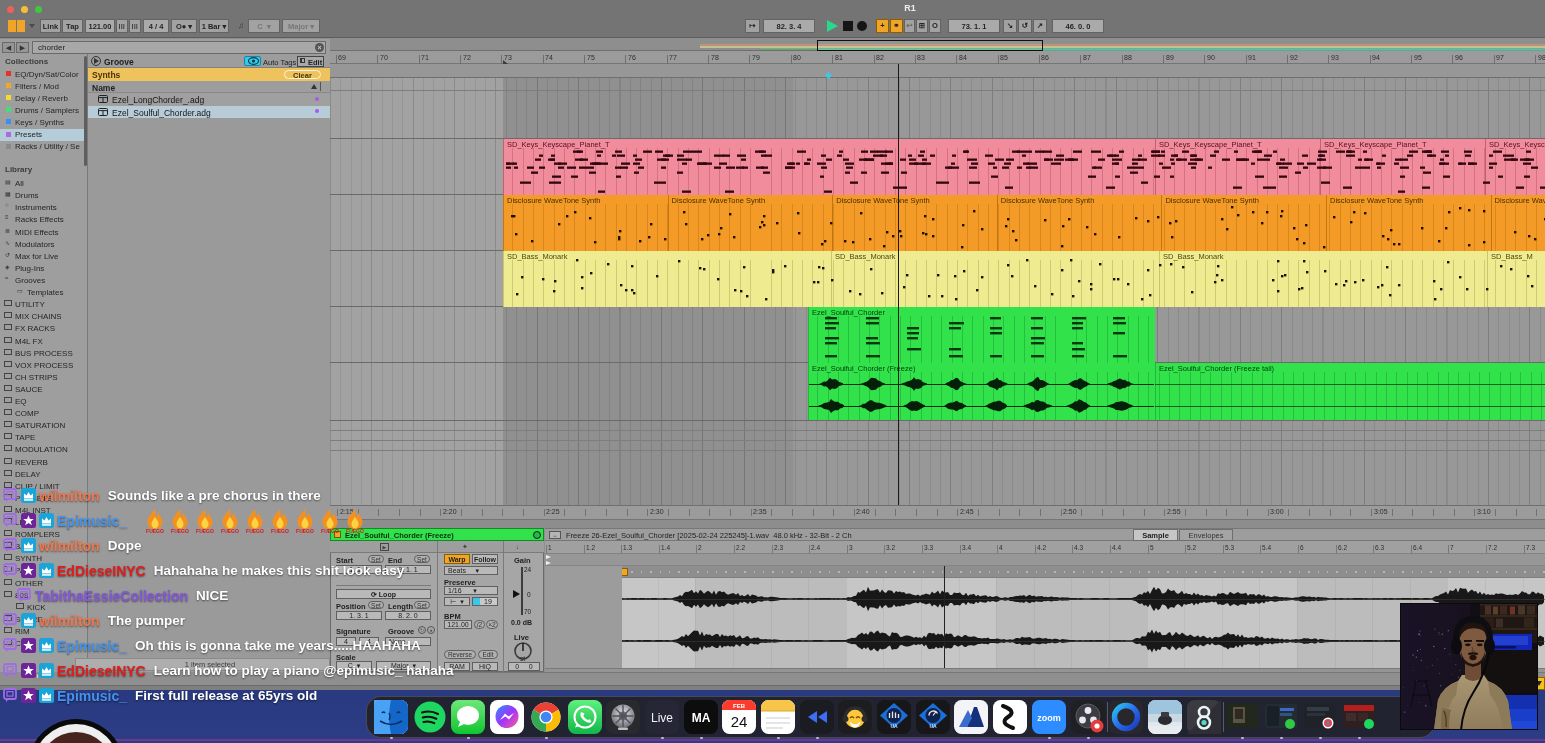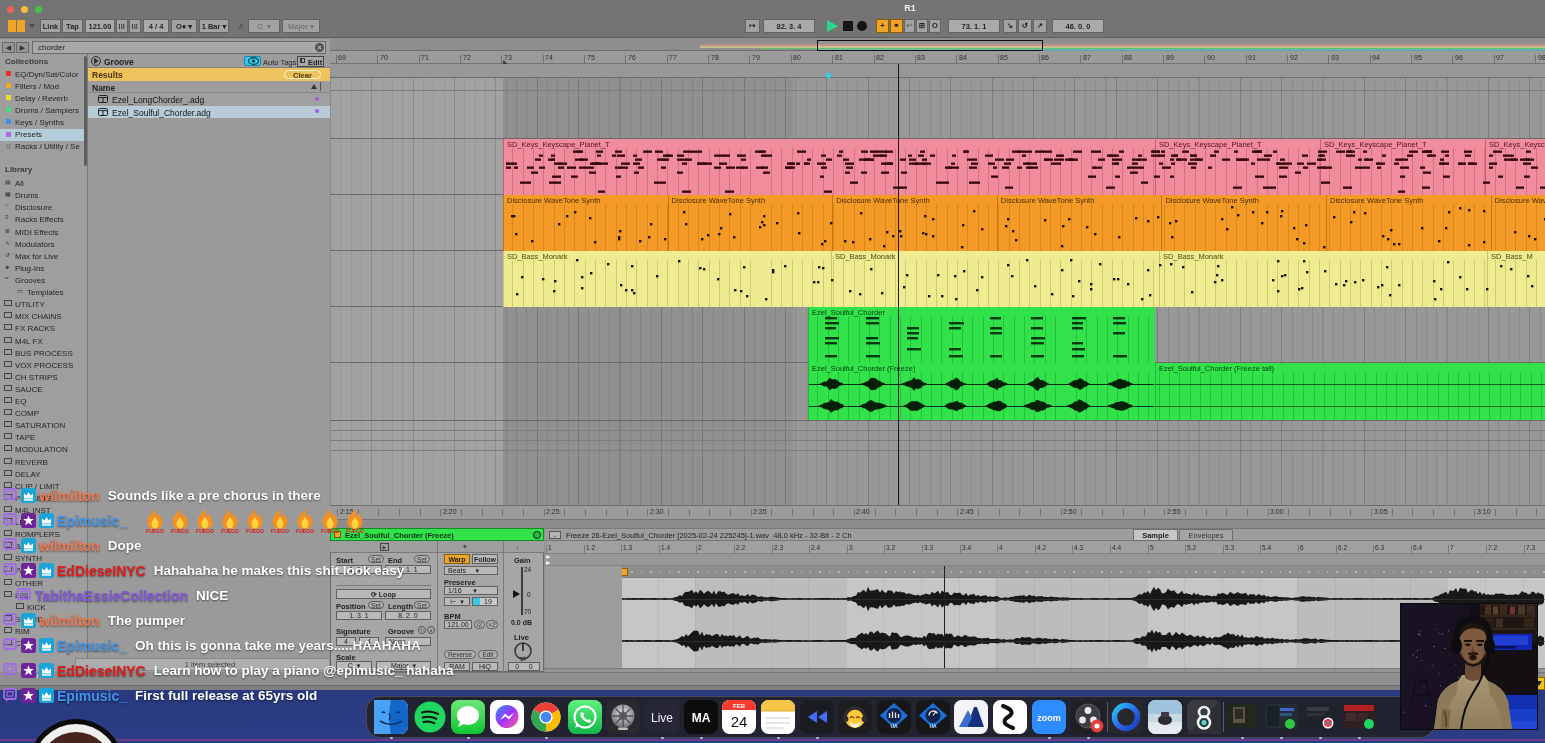--- a/index.html
+++ b/index.html
@@ -105,21 +105,21 @@
     <div class="abs" style="left:0px;top:177px;width:84px;height:12px">
       <span style="position:absolute;left:5px;top:1px;font:6px 'Liberation Sans';color:#333">▤</span>
       <span class="si" style="left:15px">All</span>
     </div>
     <div class="abs" style="left:0px;top:189px;width:84px;height:12px">
       <span style="position:absolute;left:5px;top:1px;font:6px 'Liberation Sans';color:#333">▦</span>
       <span class="si" style="left:15px">Drums</span>
     </div>
     <div class="abs" style="left:0px;top:201px;width:84px;height:12px">
       <span style="position:absolute;left:5px;top:1px;font:6px 'Liberation Sans';color:#333">○</span>
-      <span class="si" style="left:15px">Disclosure</span>
+      <span class="si" style="left:15px">Instruments</span>
     </div>
     <div class="abs" style="left:0px;top:213px;width:84px;height:12px">
       <span style="position:absolute;left:5px;top:1px;font:6px 'Liberation Sans';color:#333">≡</span>
       <span class="si" style="left:15px">Racks Effects</span>
     </div>
     <div class="abs" style="left:0px;top:226px;width:84px;height:12px">
       <span style="position:absolute;left:5px;top:1px;font:6px 'Liberation Sans';color:#333">≣</span>
       <span class="si" style="left:15px">MIDI Effects</span>
     </div>
     <div class="abs" style="left:0px;top:238px;width:84px;height:12px">
@@ -269,21 +269,21 @@
   <svg class="abs" style="left:248px;top:57px" width="11" height="8" viewBox="0 0 11 8">
       <ellipse cx="5.5" cy="4" rx="5" ry="3.4" fill="none" stroke="#0a3a46" stroke-width="1.1"></ellipse>
       <circle cx="5.5" cy="4" r="1.6" fill="#0a3a46"></circle>
     </svg>
   <div class="abs" style="left:263px;top:57.5px;font:7.5px 'Liberation Sans';color:#222">Auto Tags</div>
   <div class="abs" style="left:297px;top:55.5px;width:27px;height:11px;background:#a8a8a8;border:1px solid #444"></div>
   <div class="abs" style="left:300px;top:58px;width:5px;height:5px;border:1px solid #333;border-left-width:2px"></div>
   <div class="abs" style="left:308px;top:57.5px;font:bold 7.5px 'Liberation Sans';color:#222">Edit</div>
 
   <div class="abs" style="left:88px;top:68px;width:242px;height:12.5px;background:#eec25d"></div>
-  <div class="abs" style="left:92px;top:70px;font:bold 8.5px 'Liberation Sans';color:#4a3408">Results</div>
+  <div class="abs" style="left:92px;top:70px;font:bold 8.5px 'Liberation Sans';color:#4a3408">Synths</div>
   <div class="abs" style="left:284px;top:69.5px;width:37px;height:9.5px;border:1.2px solid #fdf4da;border-radius:6px;font:bold 7.5px 'Liberation Sans';color:#4a3408;text-align:center;line-height:9px">Clear</div>
 
   <div class="abs" style="left:88px;top:80.5px;width:242px;height:12.5px;background:#9d9d9d;border-bottom:1px solid #888"></div>
   <div class="abs" style="left:92px;top:82.5px;font:bold 8.5px 'Liberation Sans';color:#222">Name</div>
   <div class="abs" style="left:311px;top:84px;width:0;height:0;border-left:3.5px solid transparent;border-right:3.5px solid transparent;border-bottom:5px solid #333"></div>
   <div class="abs" style="left:320px;top:82px;width:1px;height:9px;background:#555"></div>
 
   <div class="abs" style="left:88px;top:93px;width:242px;height:12.5px;background:#a0a0a0"></div>
   <svg class="abs" style="left:98px;top:95px" width="10" height="8" viewBox="0 0 10 8">
       <rect x="0.5" y="0.5" width="9" height="7" rx="1" fill="none" stroke="#222" stroke-width="1"></rect>

